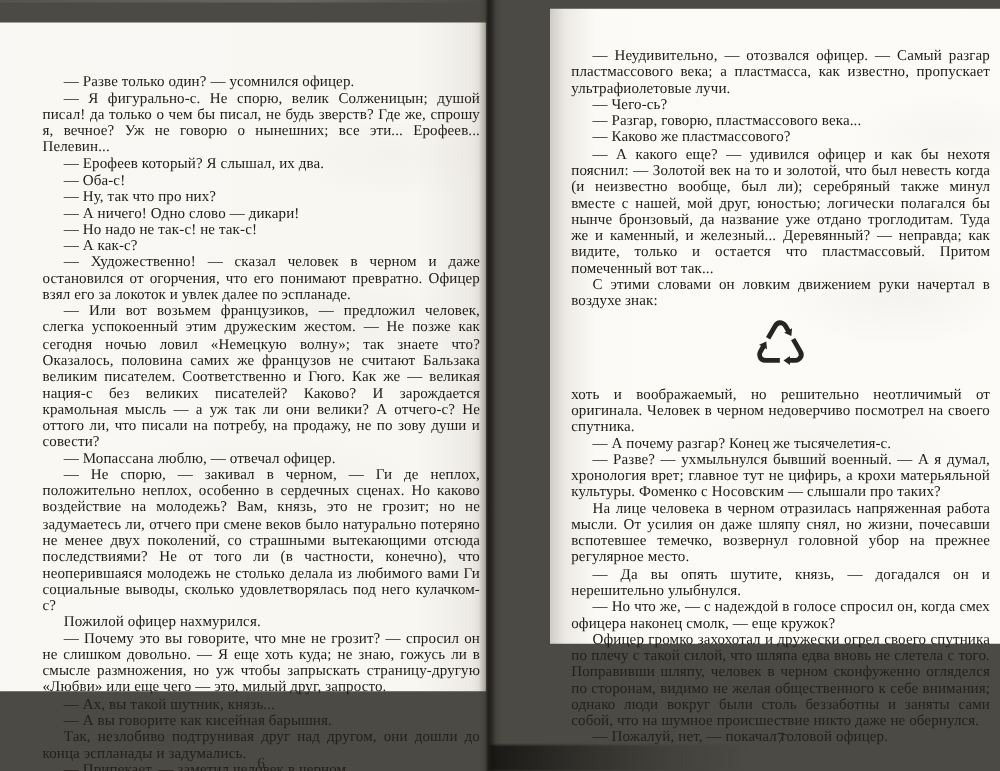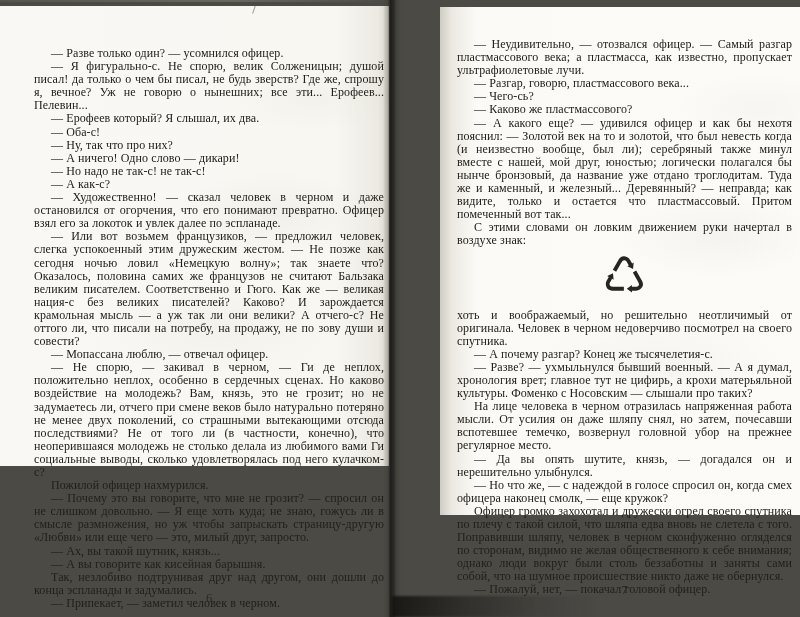--- a/index.html
+++ b/index.html
@@ -8,21 +8,21 @@
     background:#4b4a45;
     font-family:"Liberation Serif","DejaVu Serif",serif;
     position:relative;
   }
   .spread{position:absolute;inset:0;}
   .page{
     position:absolute;
     color:#211e1a;
   }
   .page-left{
-    left:0;top:6px;width:389px;height:460px;
+    left:0;top:18px;width:389px;height:535px;
     background:linear-gradient(to right,#f9f8f4 0%,#f8f7f2 86%,#eceae3 97%,#d8d5cc 100%);
   }
   .page-right{
     left:396px;top:7px;width:400px;height:508px;
     background:linear-gradient(to right,#cfccc4 0%,#ece9e2 3%,#fbfaf6 9%,#fcfbf8 100%);
     margin-left:44px;
   }
   .gutter{
     position:absolute;left:383px;top:0;width:18px;height:617px;
     background:linear-gradient(to right,
@@ -117,30 +117,30 @@
       <p class="indent">Так, незлобиво подтрунивая друг над другом, они дошли до конца эспланады и задумались.</p>
       <p class="indent">— Припекает, — заметил человек в черном.</p>
     </div>
     <div class="page-number pn-left">6</div>
   </div>
 
   <div class="page page-right">
     <div class="mottle"></div>
     <div class="text-block text-right">
       <p class="indent">— Неудивительно, — отозвался офицер. — Самый разгар пластмассового века; а пластмасса, как известно, пропускает ультрафиолетовые лучи.</p>
+      <p class="indent">— Чего-сь?</p>
       <p class="indent">— Разгар, говорю, пластмассового века...</p>
-      <p class="indent">— Чего-сь?</p>
       <p class="indent">— Каково же пластмассового?</p>
       <p class="indent">— А какого еще? — удивился офицер и как бы нехотя пояснил: — Золотой век на то и золотой, что был невесть когда (и неизвестно вообще, был ли); серебряный также минул вместе с нашей, мой друг, юностью; логически полагался бы нынче бронзовый, да название уже отдано троглодитам. Туда же и каменный, и железный... Деревянный? — неправда; как видите, только и остается что пластмассовый. Притом помеченный вот так...</p>
       <p class="indent">С этими словами он ловким движением руки начертал в воздухе знак:</p>
       <div class="symbol-row">♺</div>
       <p>хоть и воображаемый, но решительно неотличимый от оригинала. Человек в черном недоверчиво посмотрел на своего спутника.</p>
       <p class="indent">— А почему разгар? Конец же тысячелетия-с.</p>
       <p class="indent">— Разве? — ухмыльнулся бывший военный. — А я думал, хронология врет; главное тут не цифирь, а крохи матерьяльной культуры. Фоменко с Носовским — слышали про таких?</p>
-      <p class="indent">На лице человека в черном отразилась напряженная работа мысли. От усилия он даже шляпу снял, но затем, почесавши вспотевшее темечко, возвернул головной убор на прежнее регулярное место.</p>
+      <p class="indent">На лице человека в черном отразилась напряженная работа мысли. От усилия он даже шляпу снял, но жизни, почесавши вспотевшее темечко, возвернул головной убор на прежнее регулярное место.</p>
       <p class="indent">— Да вы опять шутите, князь, — догадался он и нерешительно улыбнулся.</p>
       <p class="indent">— Но что же, — с надеждой в голосе спросил он, когда смех офицера наконец смолк, — еще кружок?</p>
       <p class="indent">Офицер громко захохотал и дружески огрел своего спутника по плечу с такой силой, что шляпа едва вновь не слетела с того. Поправивши шляпу, человек в черном сконфуженно огляделся по сторонам, видимо не желая общественного к себе внимания; однако люди вокруг были столь беззаботны и заняты сами собой, что на шумное происшествие никто даже не обернулся.</p>
       <p class="indent">— Пожалуй, нет, — покачал головой офицер.</p>
     </div>
     <div class="page-number pn-right">7</div>
   </div>
 
   <div class="top-edge-left"></div>
   <div class="scratch"></div>

